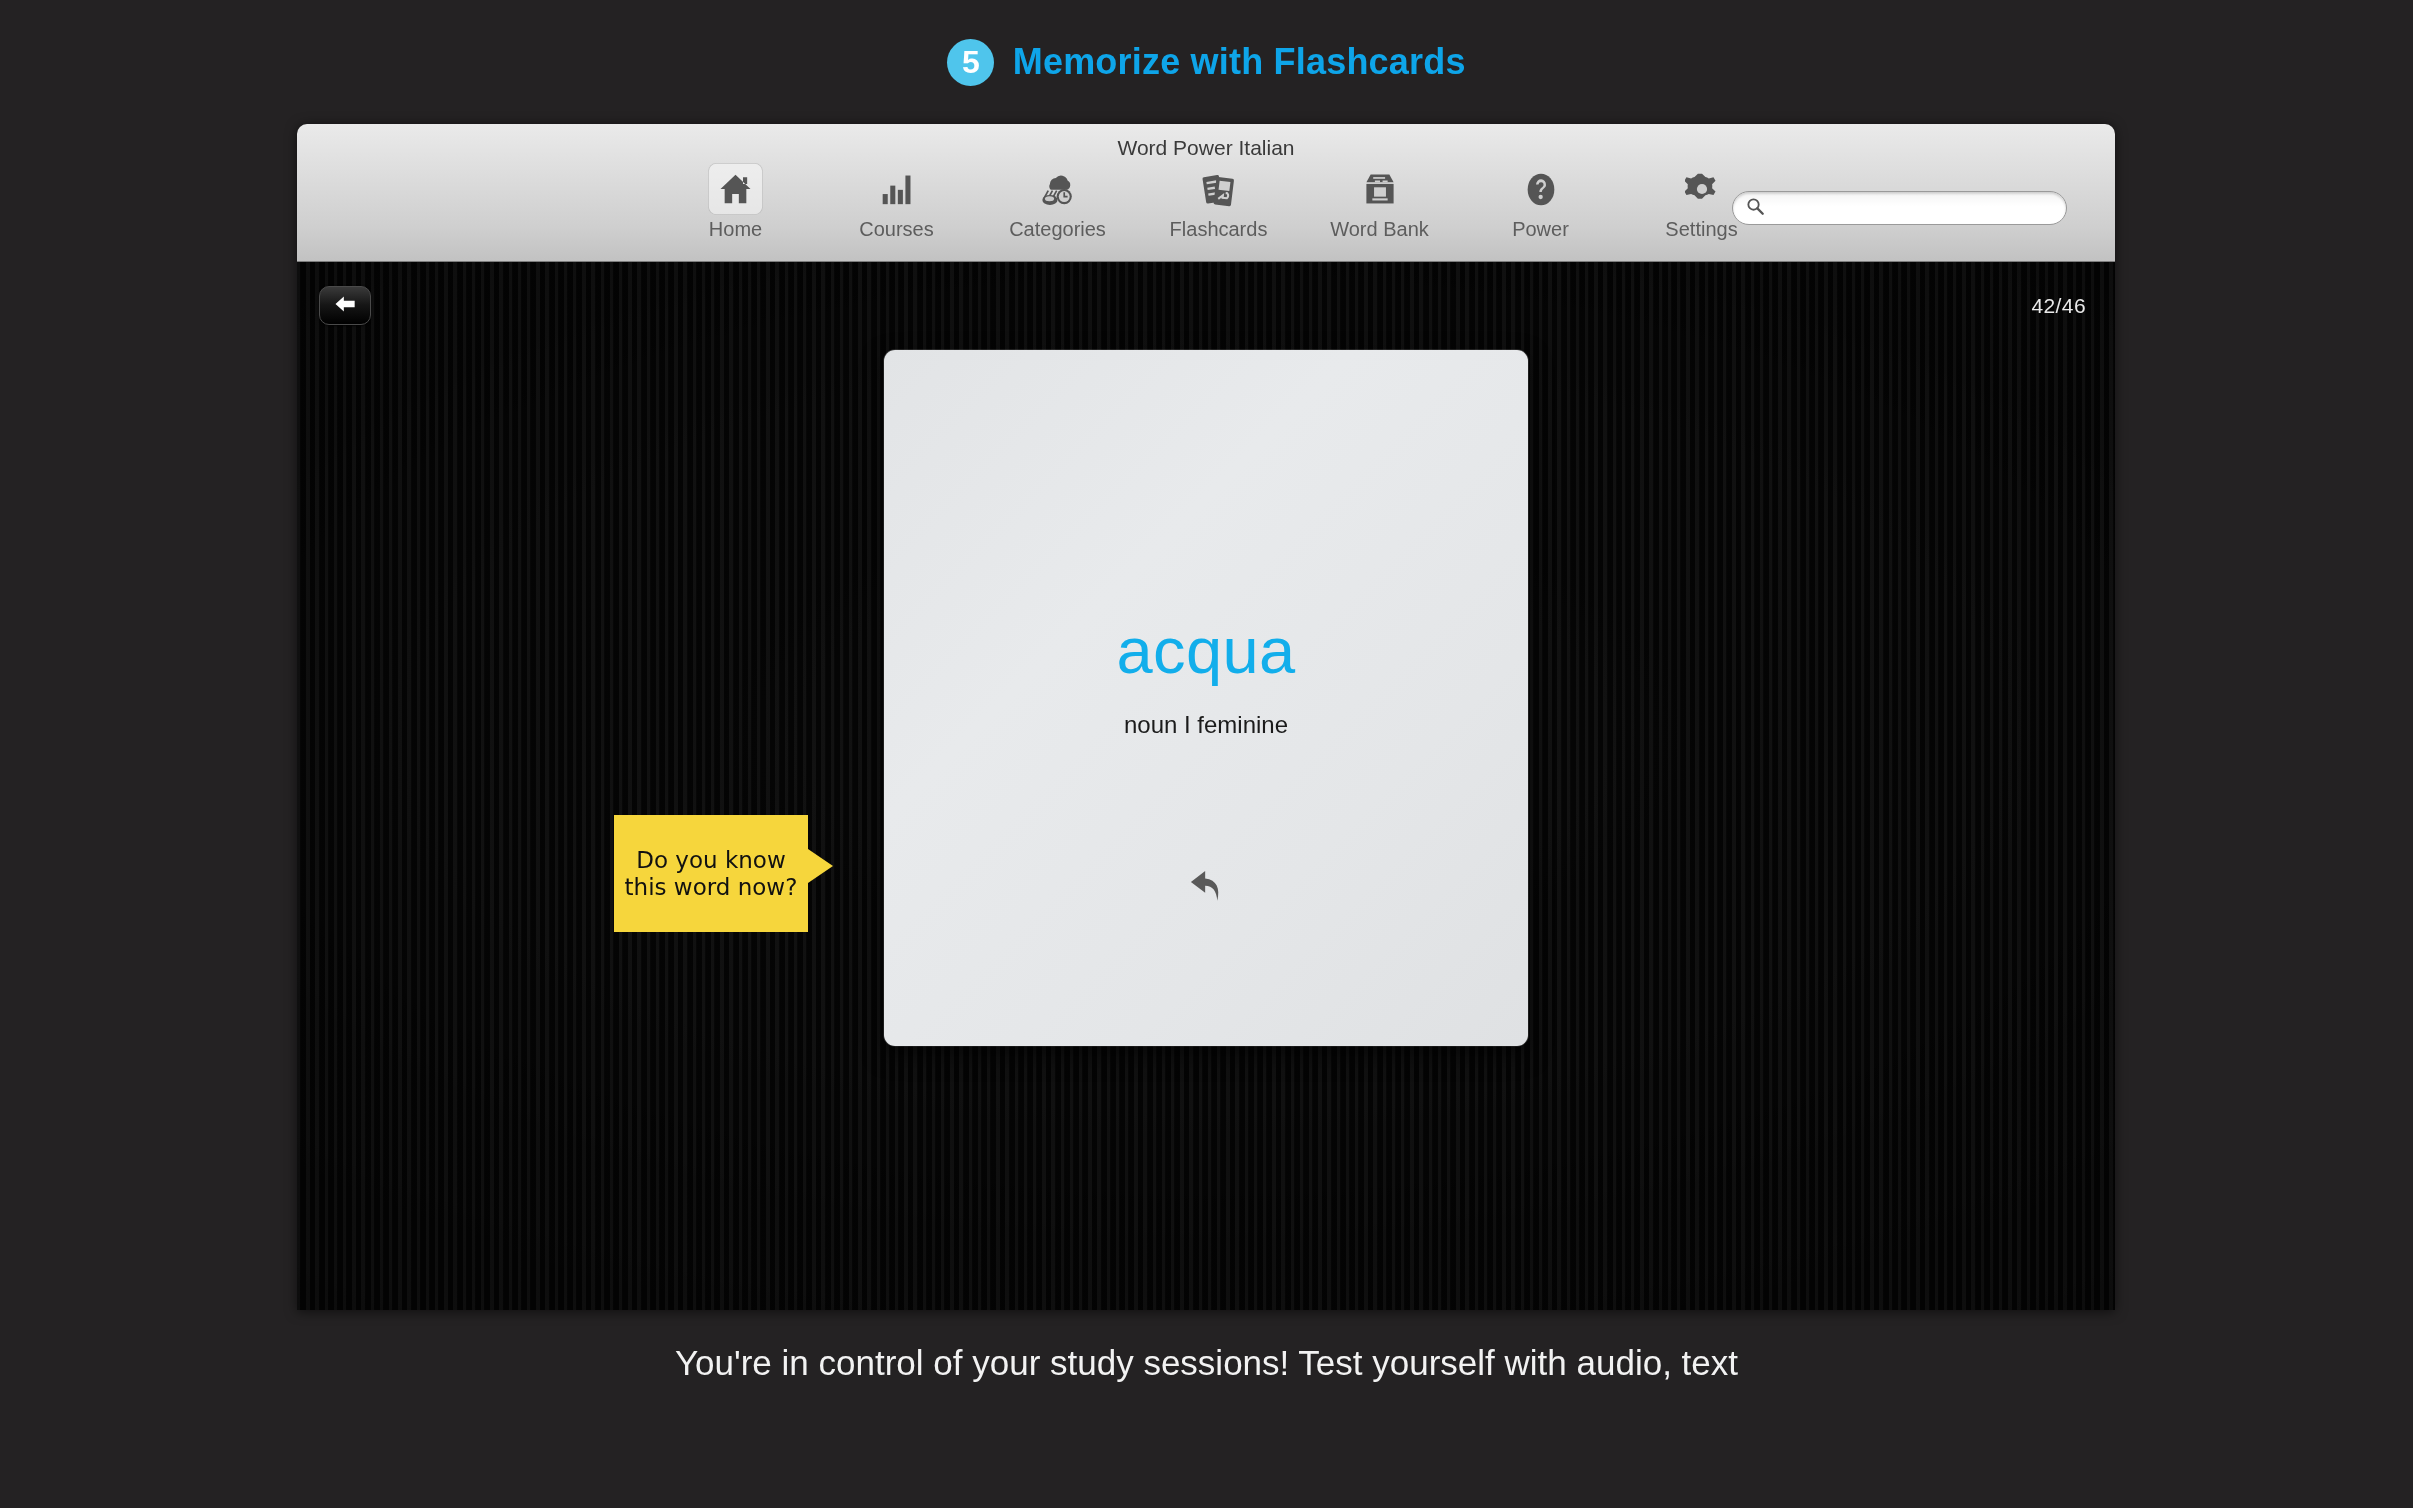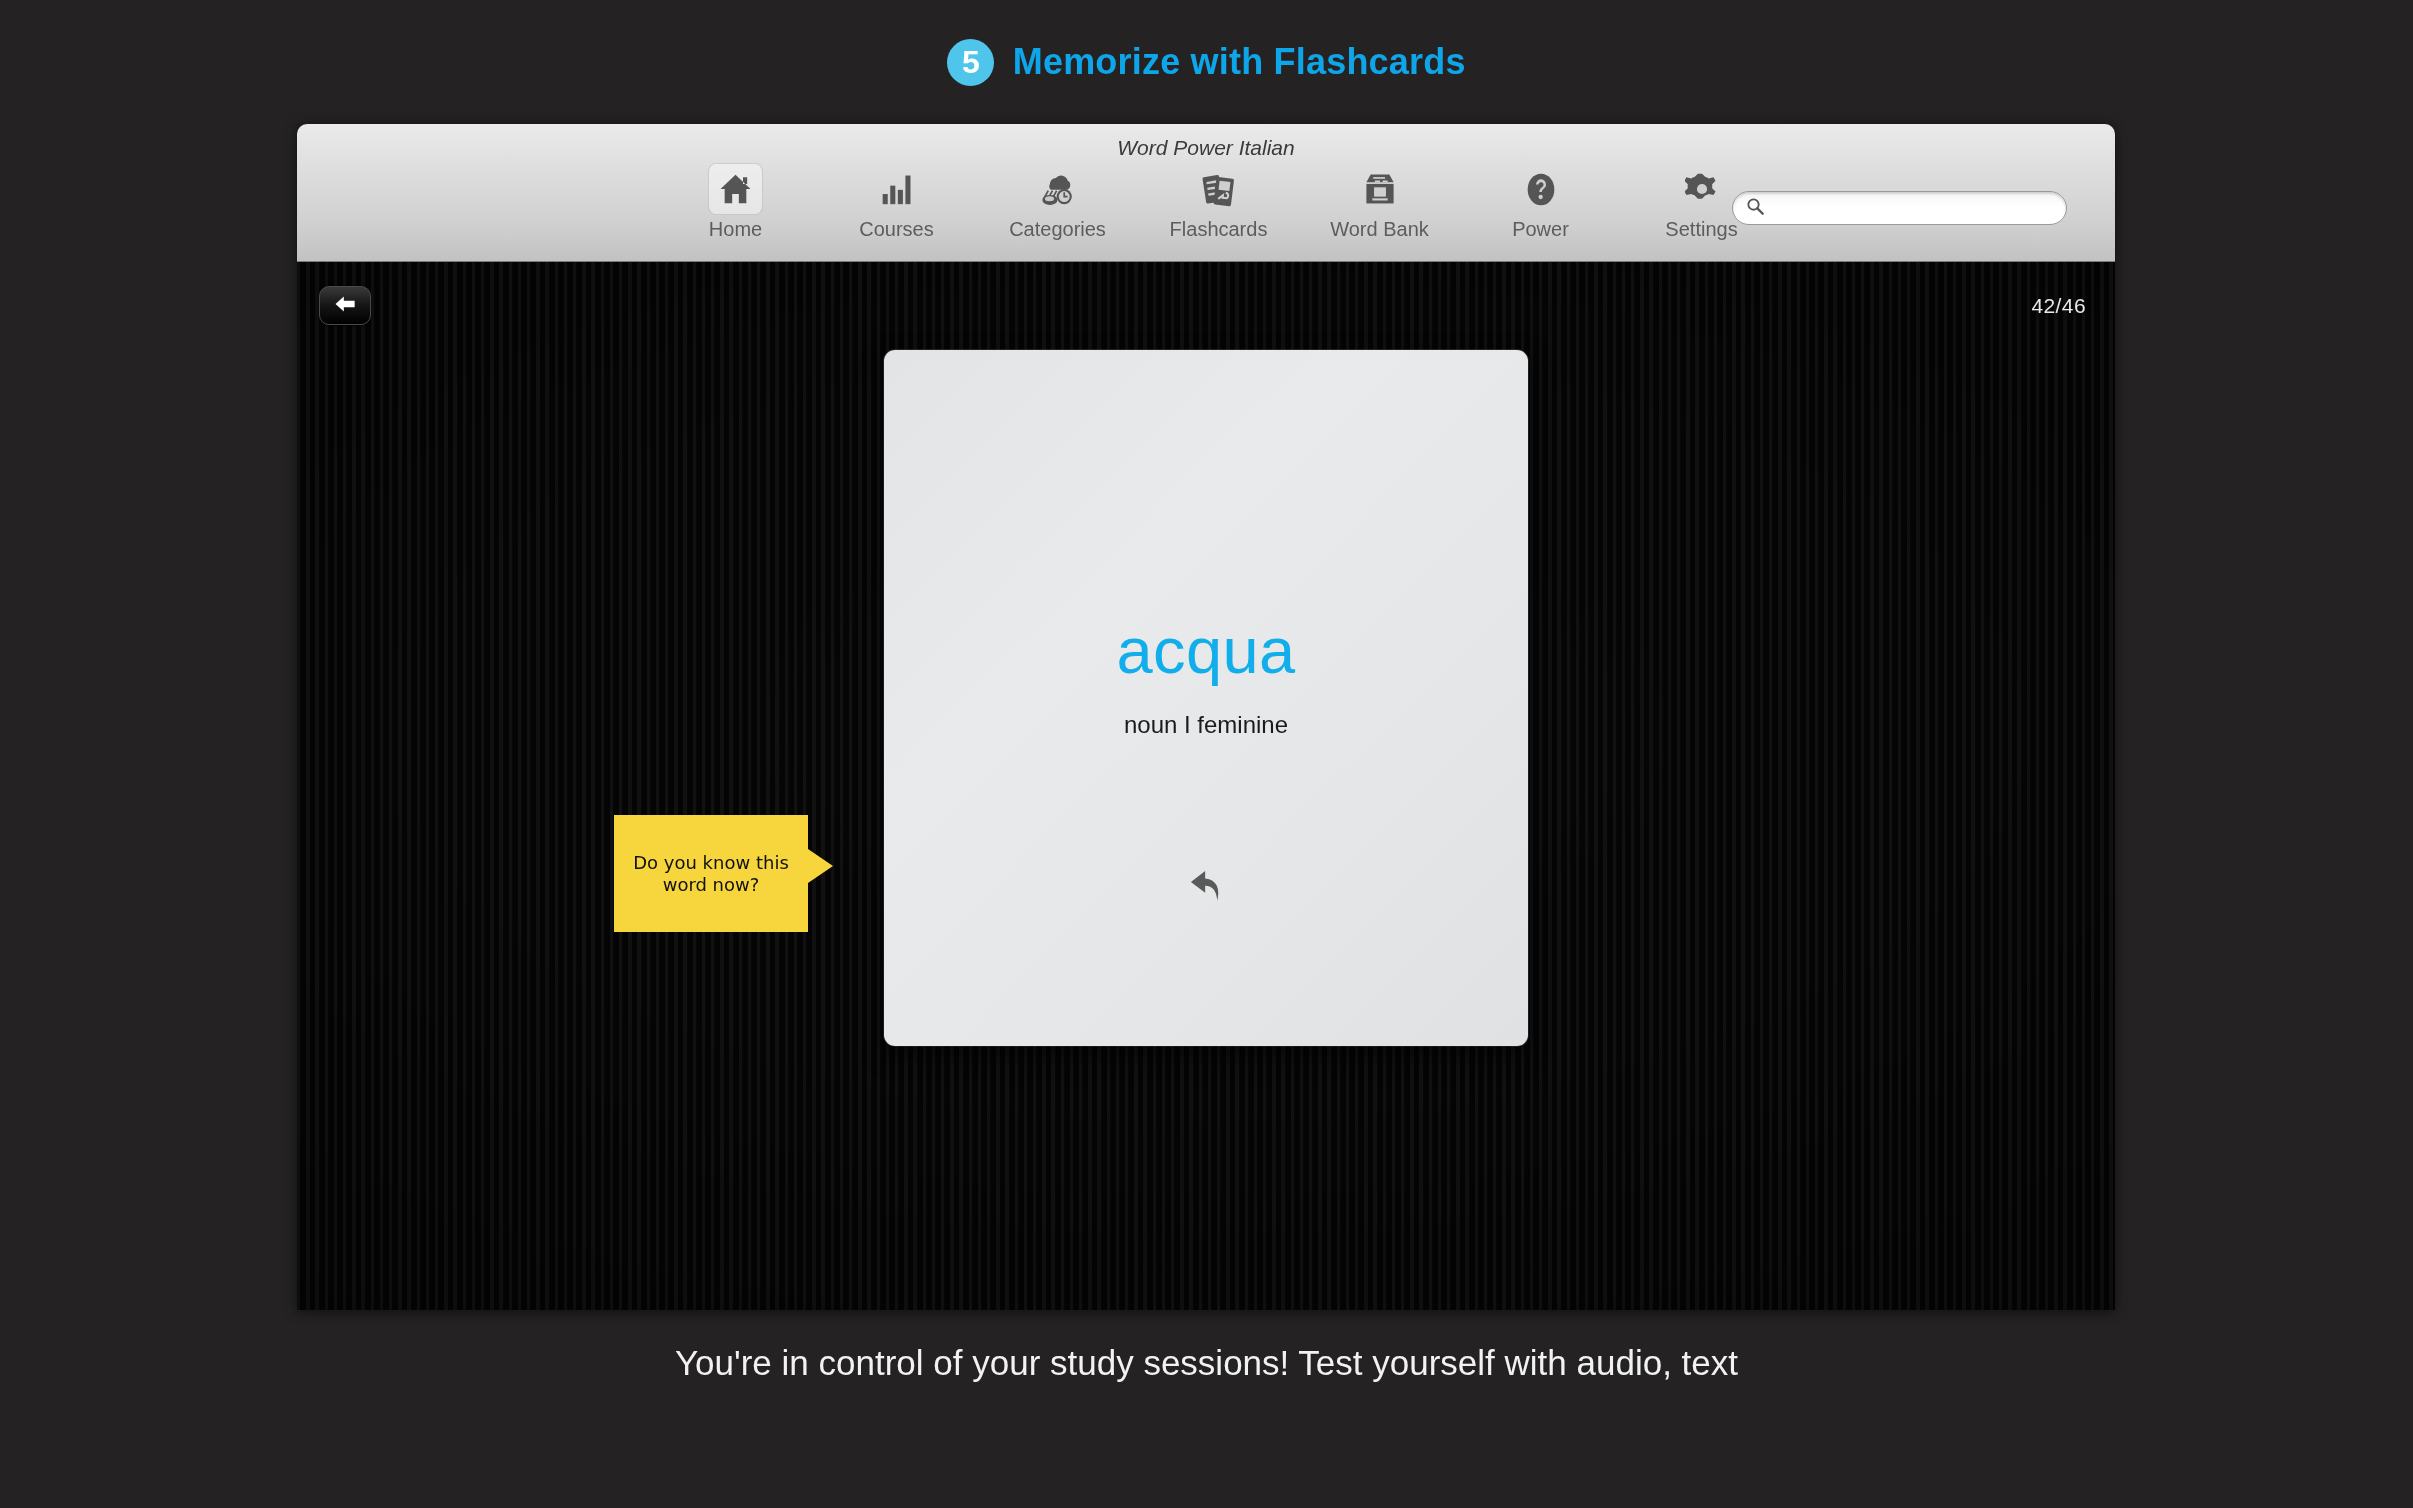--- a/index.html
+++ b/index.html
@@ -37,21 +37,21 @@
   }
 
   
   #toolbar{
     position:relative; height:138px; width:100%;
     background:linear-gradient(to bottom,#eaeaea 0%,#e2e2e2 22%,#cfcfcf 75%,#c2c2c2 100%);
     border-bottom:0.8px solid #7d7d7d;
   }
   #window-title{
     position:absolute; top:11.7px; left:0; width:100%; text-align:center;
-    font-size:21px; color:#3a3a3a;font-style:italic;
+    font-size:21px; color:#3a3a3a;
   }
   #toolbar-items{
     position:absolute; top:39px; left:0; width:100%;
     display:flex; align-items:flex-start; justify-content:center; gap:44px;
     padding-left:25px;
   }
   .tb-item{
     width:117px; display:flex; flex-direction:column; align-items:center; gap:2.5px;
     cursor:default;
   }
@@ -135,21 +135,21 @@
   
   #callout{
     position:absolute; left:317px; top:553px; width:194px; height:117px;
     z-index:6;
   }
   #callout-body{
     width:194px; height:117px; background:#F6D63C;
     display:flex; flex-direction:column; align-items:center; justify-content:center;
   }
   #callout-text{
-    font-size:18px; color:#111; text-align:center; line-height:1.17;
+    font-size:23px; color:#111; text-align:center; line-height:1.17;
     font-family:"DejaVu Sans", sans-serif;
   }
   #callout-arrow{
     position:absolute; left:194px; top:34px;
     width:0; height:0;
     border-top:17.6px solid transparent;
     border-bottom:17.6px solid transparent;
     border-left:25px solid #F6D63C;
   }
 

